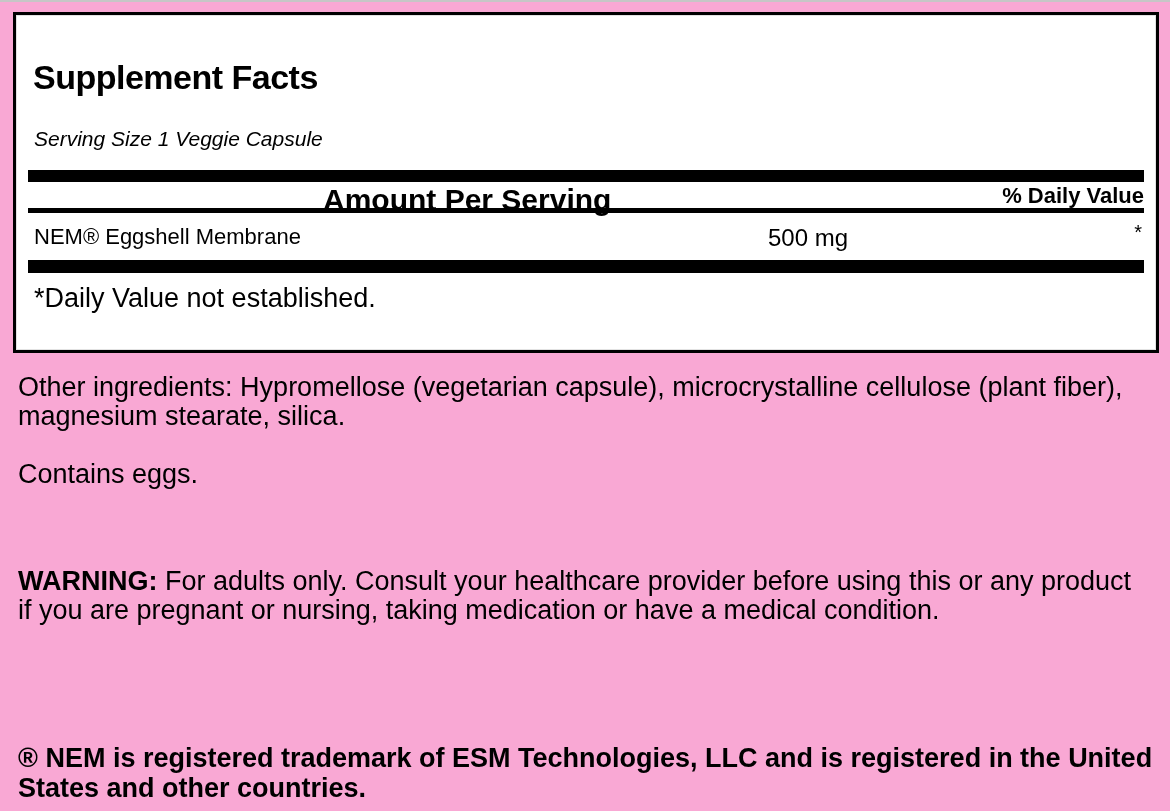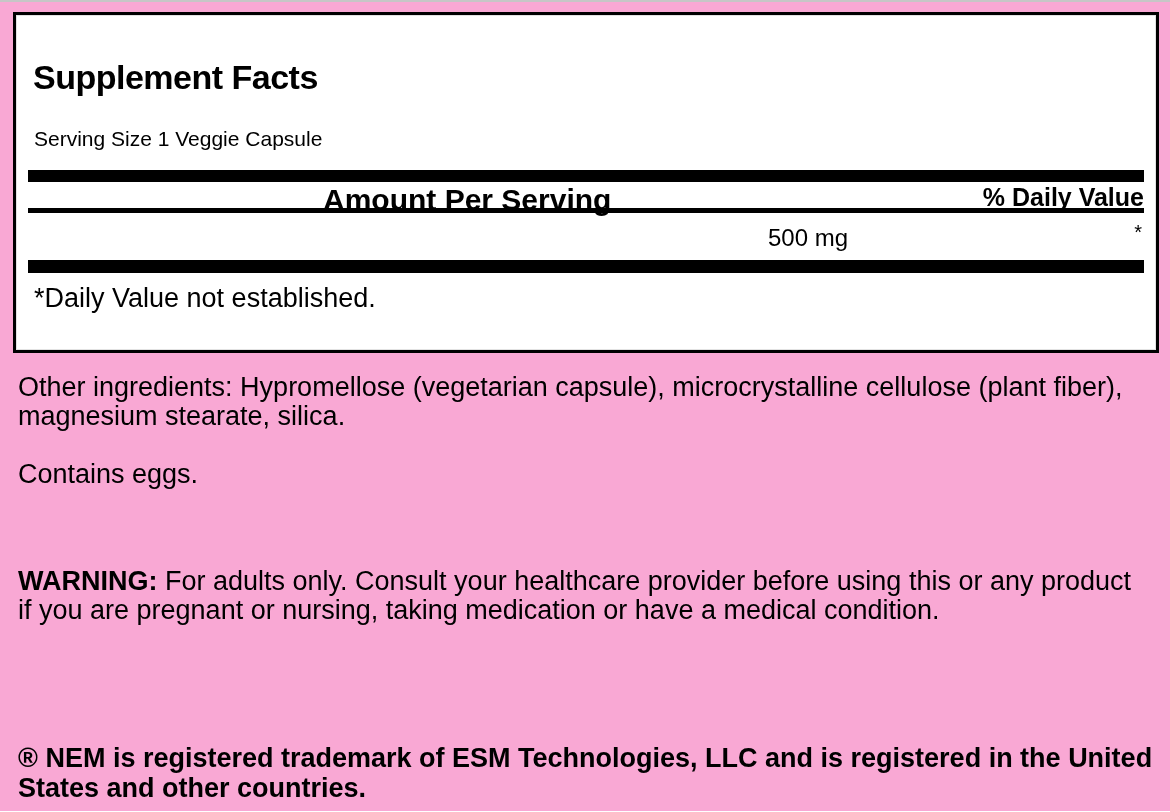--- a/index.html
+++ b/index.html
@@ -38,40 +38,41 @@
     font-size: 34px;
     font-weight: bold;
     letter-spacing: -0.5px;
     white-space: nowrap;
   }
   .serving-size {
     position: absolute;
     left: 18px; top: 112px;
     font-size: 21px;
     white-space: nowrap;
+    font-style: italic;
   }
   .rule {
     position: absolute;
     left: 12px; right: 12px;
     background: #000000;
   }
   .rule-thick-1 { top: 155px; height: 12px; }
   .rule-thin    { top: 193px; height: 5px;  }
   .rule-thick-2 { top: 245px; height: 13px; }
   .hdr-amount {
     position: absolute;
     left: 307px; top: 168px;
     font-size: 30px;
     font-weight: bold;
     white-space: nowrap;
   }
   .hdr-dv {
     position: absolute;
     right: 12px; top: 168px;
-    font-size: 25px;
+    font-size: 22px;
     font-weight: bold;
     white-space: nowrap;
   }
   .row-name {
     position: absolute;
     left: 18px; top: 209px;
     font-size: 22px;
     white-space: nowrap;
   }
   .row-amount {
@@ -119,20 +120,21 @@
     <div class="facts-title">Supplement Facts</div>
     <div class="serving-size">Serving Size 1 Veggie Capsule</div>
 
     <div class="rule rule-thick-1"></div>
 
     <div class="hdr-amount">Amount Per Serving</div>
     <div class="hdr-dv">% Daily Value</div>
 
     <div class="rule rule-thin"></div>
 
+    <div class="row-name">NEM® Eggshell Membrane</div>
     <div class="row-amount">500 mg</div>
     <div class="row-dv">*</div>
 
     <div class="rule rule-thick-2"></div>
 
     <div class="footnote">*Daily Value not established.</div>
   </div>
 
   <div class="para p-other">Other ingredients: Hypromellose (vegetarian capsule), microcrystalline cellulose (plant fiber), magnesium stearate, silica.</div>
 

